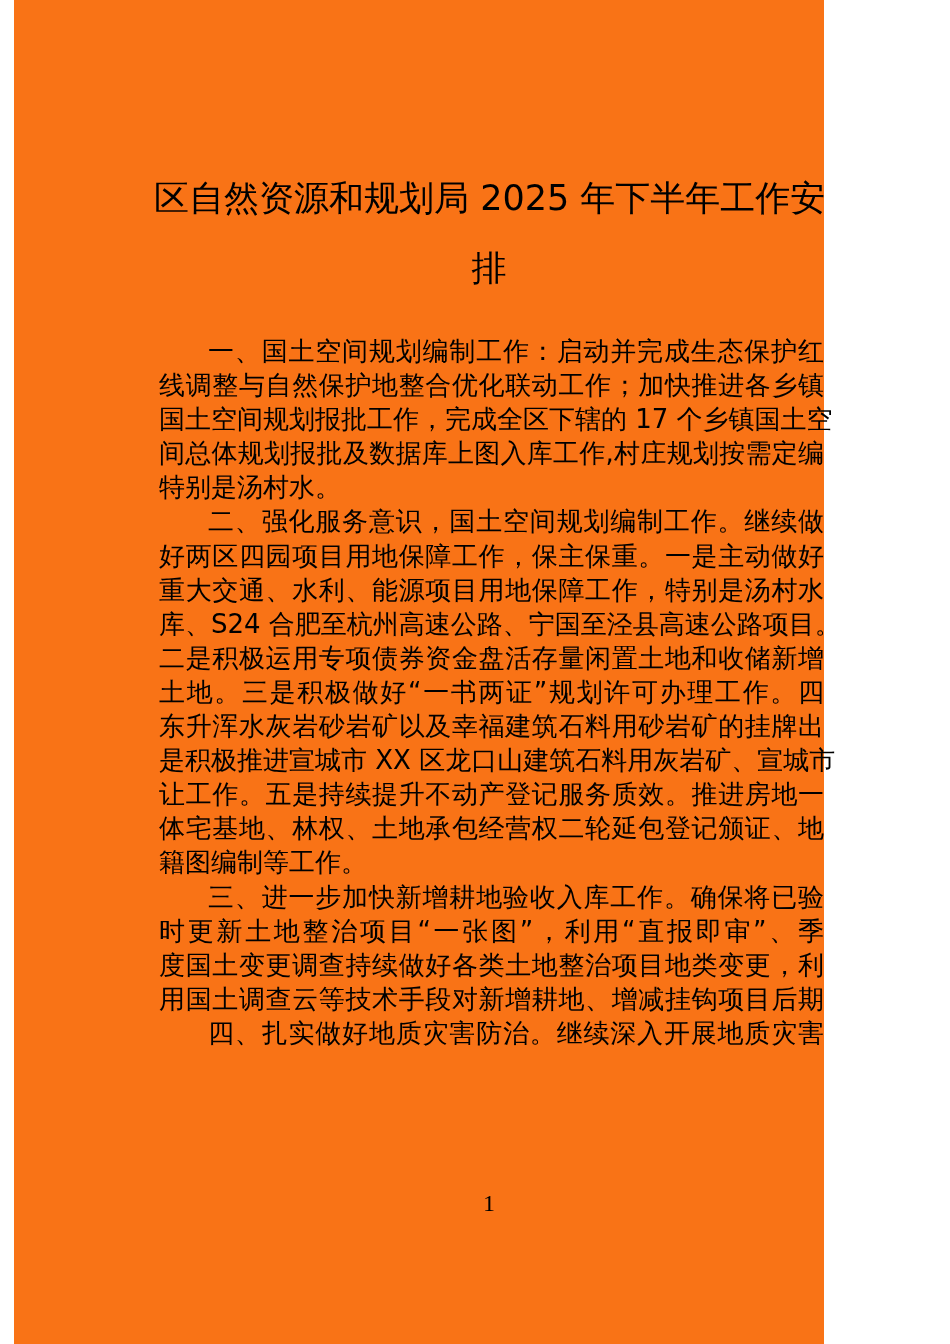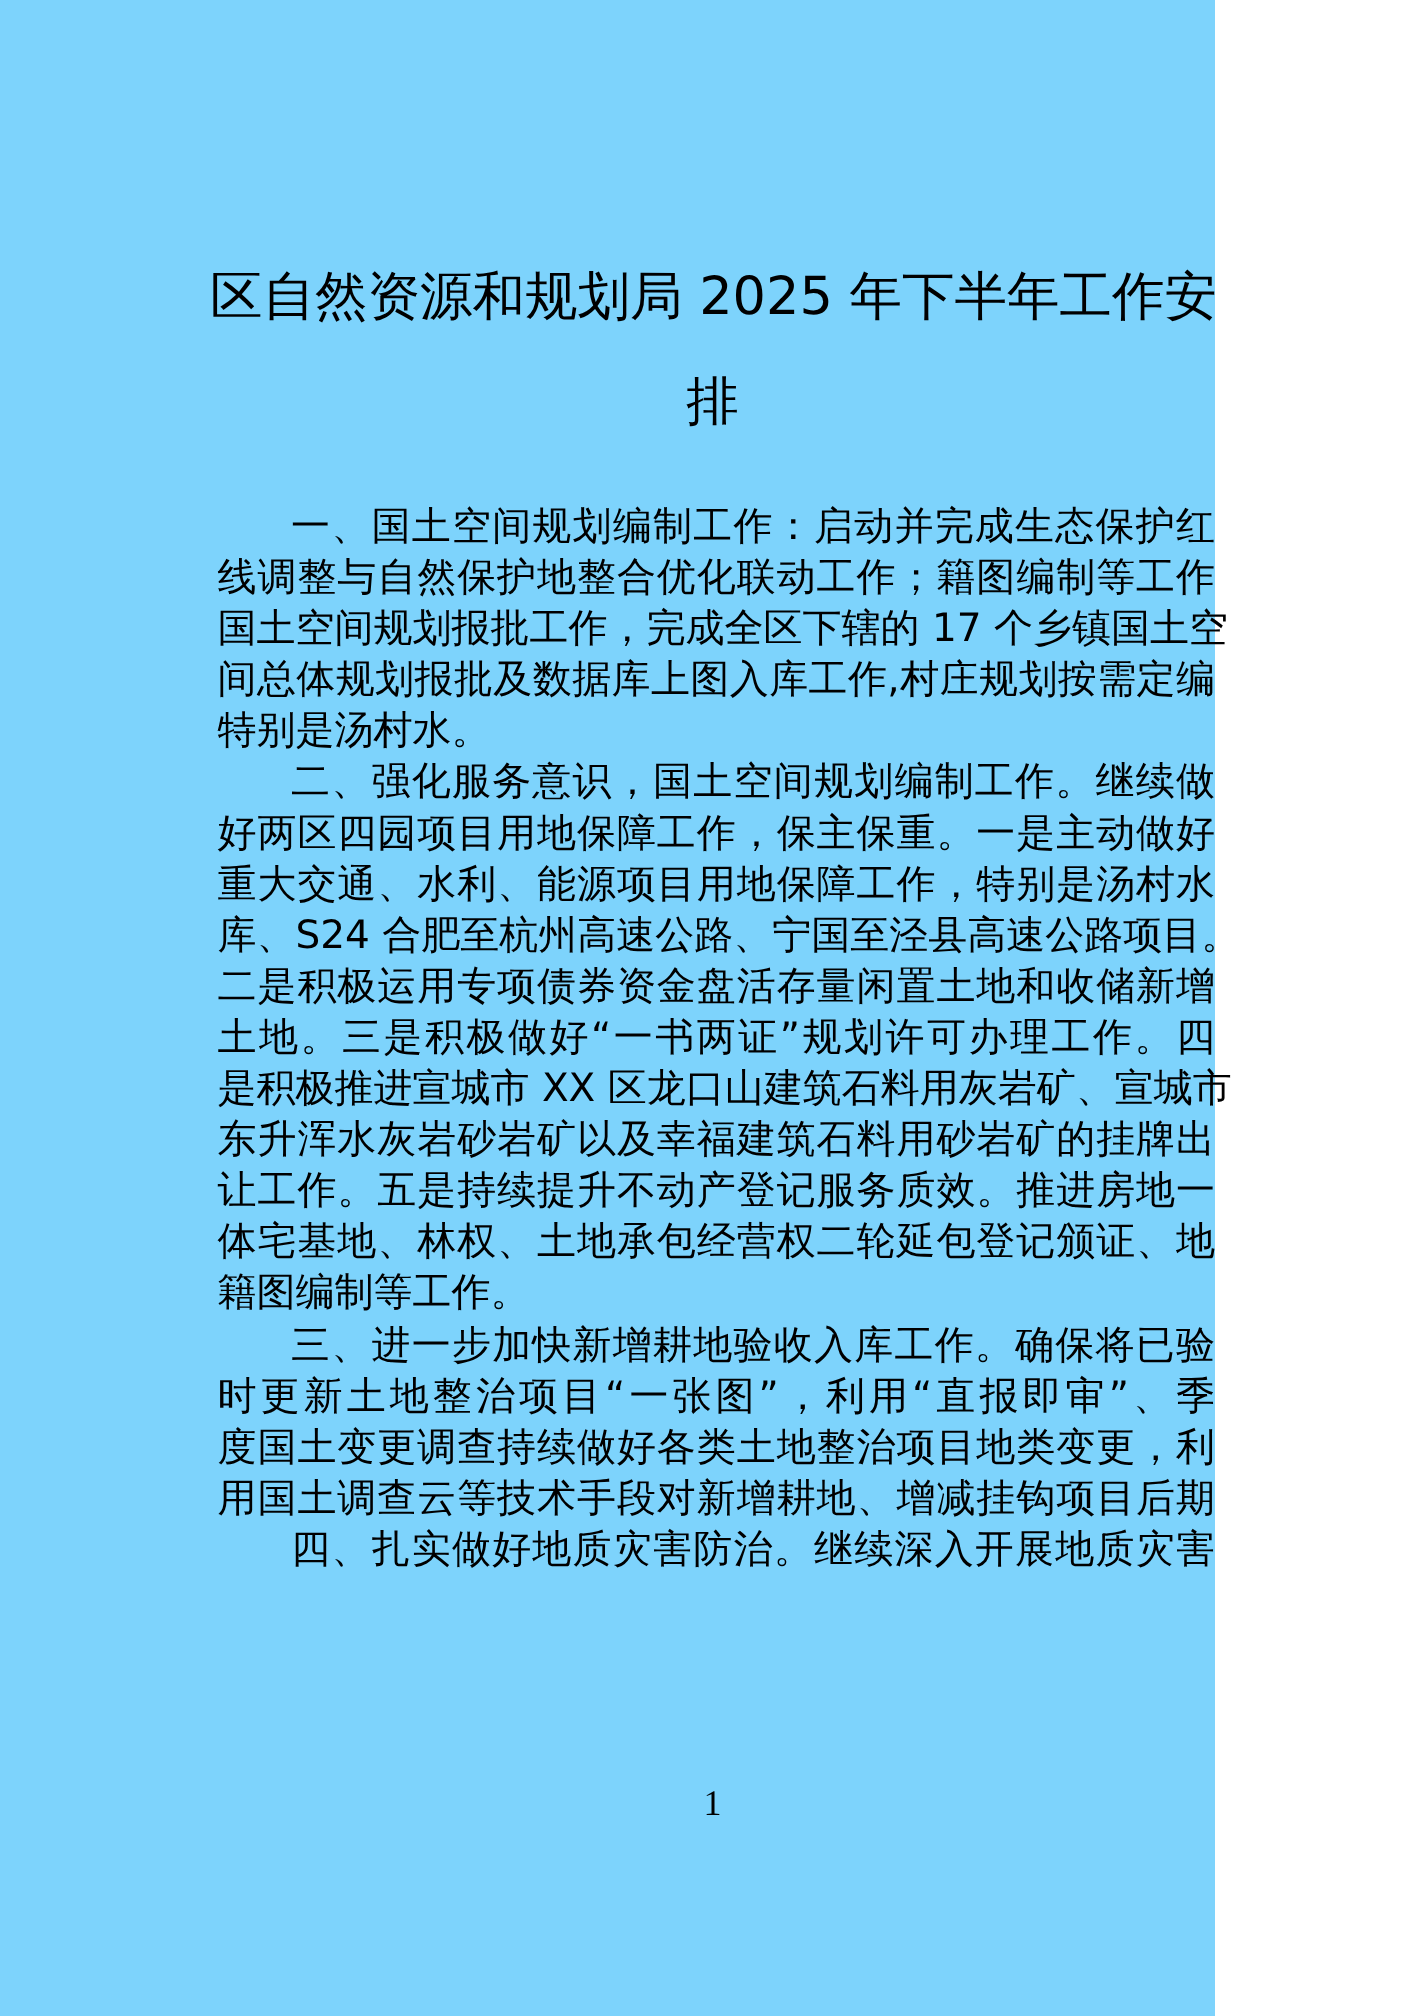--- a/index.html
+++ b/index.html
@@ -10,25 +10,25 @@
     body {
       width: 950px;
       height: 1344px;
       position: relative;
       overflow: hidden;
       font-family: "DejaVu Sans", "Liberation Sans", sans-serif;
       color: #000000;
     }
     .page {
       position: absolute;
-      left: 0;
+      left: 14px;
       top: 0;
       width: 810px;
       height: 1344px;
-      background: #7dd3fc;
+      background: #f97316;
     }
     .title {
       position: absolute;
       left: 140px;
       width: 670px;
       text-align: center;
       font-size: 35px;
       line-height: 70px;
       top: 163px;
       letter-spacing: 0px;
@@ -76,35 +76,35 @@
 
   <div class="title">
     <span class="tline">区自然资源和规划局 2025 年下半年工作安</span>
     <span class="tline">排</span>
   </div>
 
   <div class="body-text">
 
     <div>
       <span class="line indent">一、国土空间规划编制工作：启动并完成生态保护红</span>
-      <span class="line">线调整与自然保护地整合优化联动工作；籍图编制等工作</span>
+      <span class="line">线调整与自然保护地整合优化联动工作；加快推进各乡镇</span>
       <span class="line">国土空间规划报批工作，完成全区下辖的 17 个乡镇国土空</span>
       <span class="line">间总体规划报批及数据库上图入库工作,村庄规划按需定编</span>
       <span class="line last">特别是汤村水。</span>
     </div>
 
     <div>
       <span class="line indent">二、强化服务意识，国土空间规划编制工作。继续做</span>
       <span class="line">好两区四园项目用地保障工作，保主保重。一是主动做好</span>
       <span class="line">重大交通、水利、能源项目用地保障工作，特别是汤村水</span>
       <span class="line">库、S24 合肥至杭州高速公路、宁国至泾县高速公路项目。</span>
       <span class="line">二是积极运用专项债券资金盘活存量闲置土地和收储新增</span>
       <span class="line">土地。三是积极做好“一书两证”规划许可办理工作。四</span>
+      <span class="line">东升浑水灰岩砂岩矿以及幸福建筑石料用砂岩矿的挂牌出</span>
       <span class="line">是积极推进宣城市 XX 区龙口山建筑石料用灰岩矿、宣城市</span>
-      <span class="line">东升浑水灰岩砂岩矿以及幸福建筑石料用砂岩矿的挂牌出</span>
       <span class="line">让工作。五是持续提升不动产登记服务质效。推进房地一</span>
       <span class="line">体宅基地、林权、土地承包经营权二轮延包登记颁证、地</span>
       <span class="line last">籍图编制等工作。</span>
     </div>
 
     <div>
       <span class="line indent">三、进一步加快新增耕地验收入库工作。确保将已验</span>
       <span class="line">时更新土地整治项目“一张图”，利用“直报即审”、季</span>
       <span class="line">度国土变更调查持续做好各类土地整治项目地类变更，利</span>
       <span class="line">用国土调查云等技术手段对新增耕地、增减挂钩项目后期</span>

